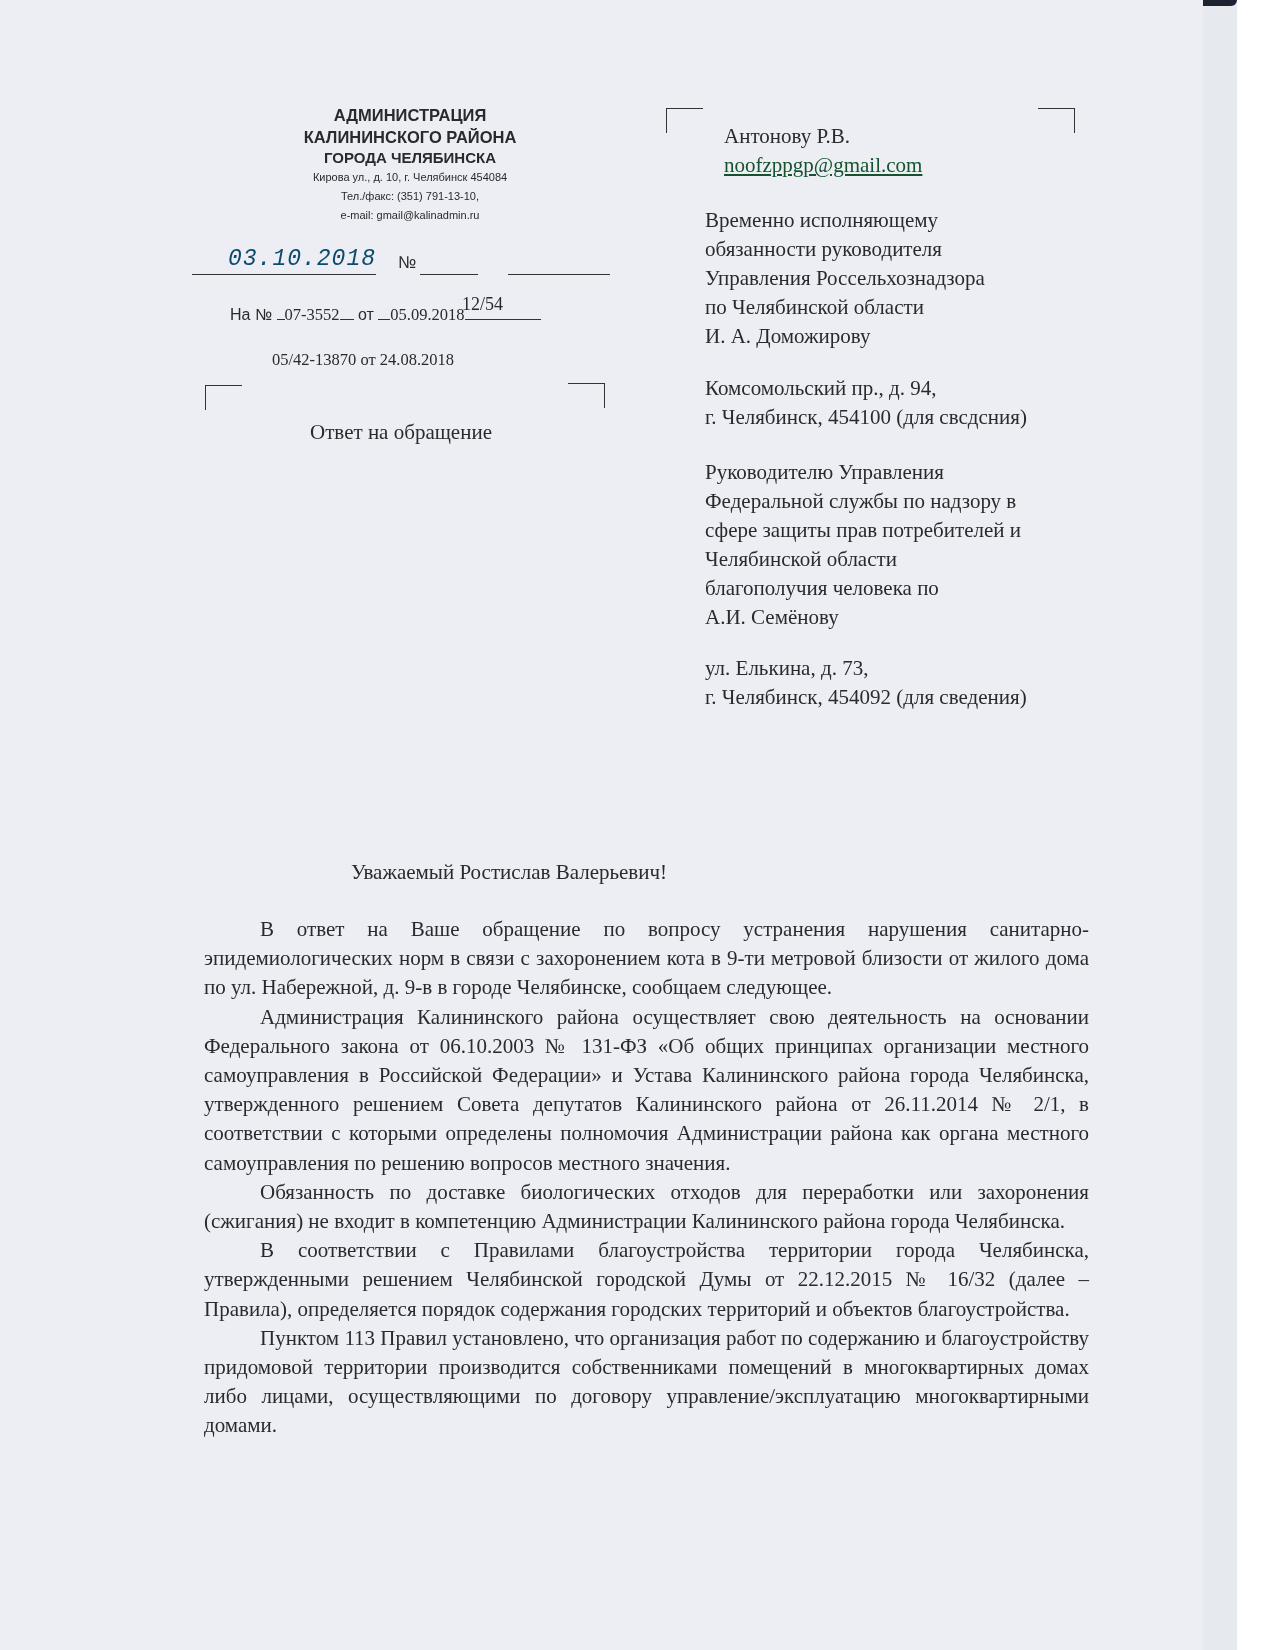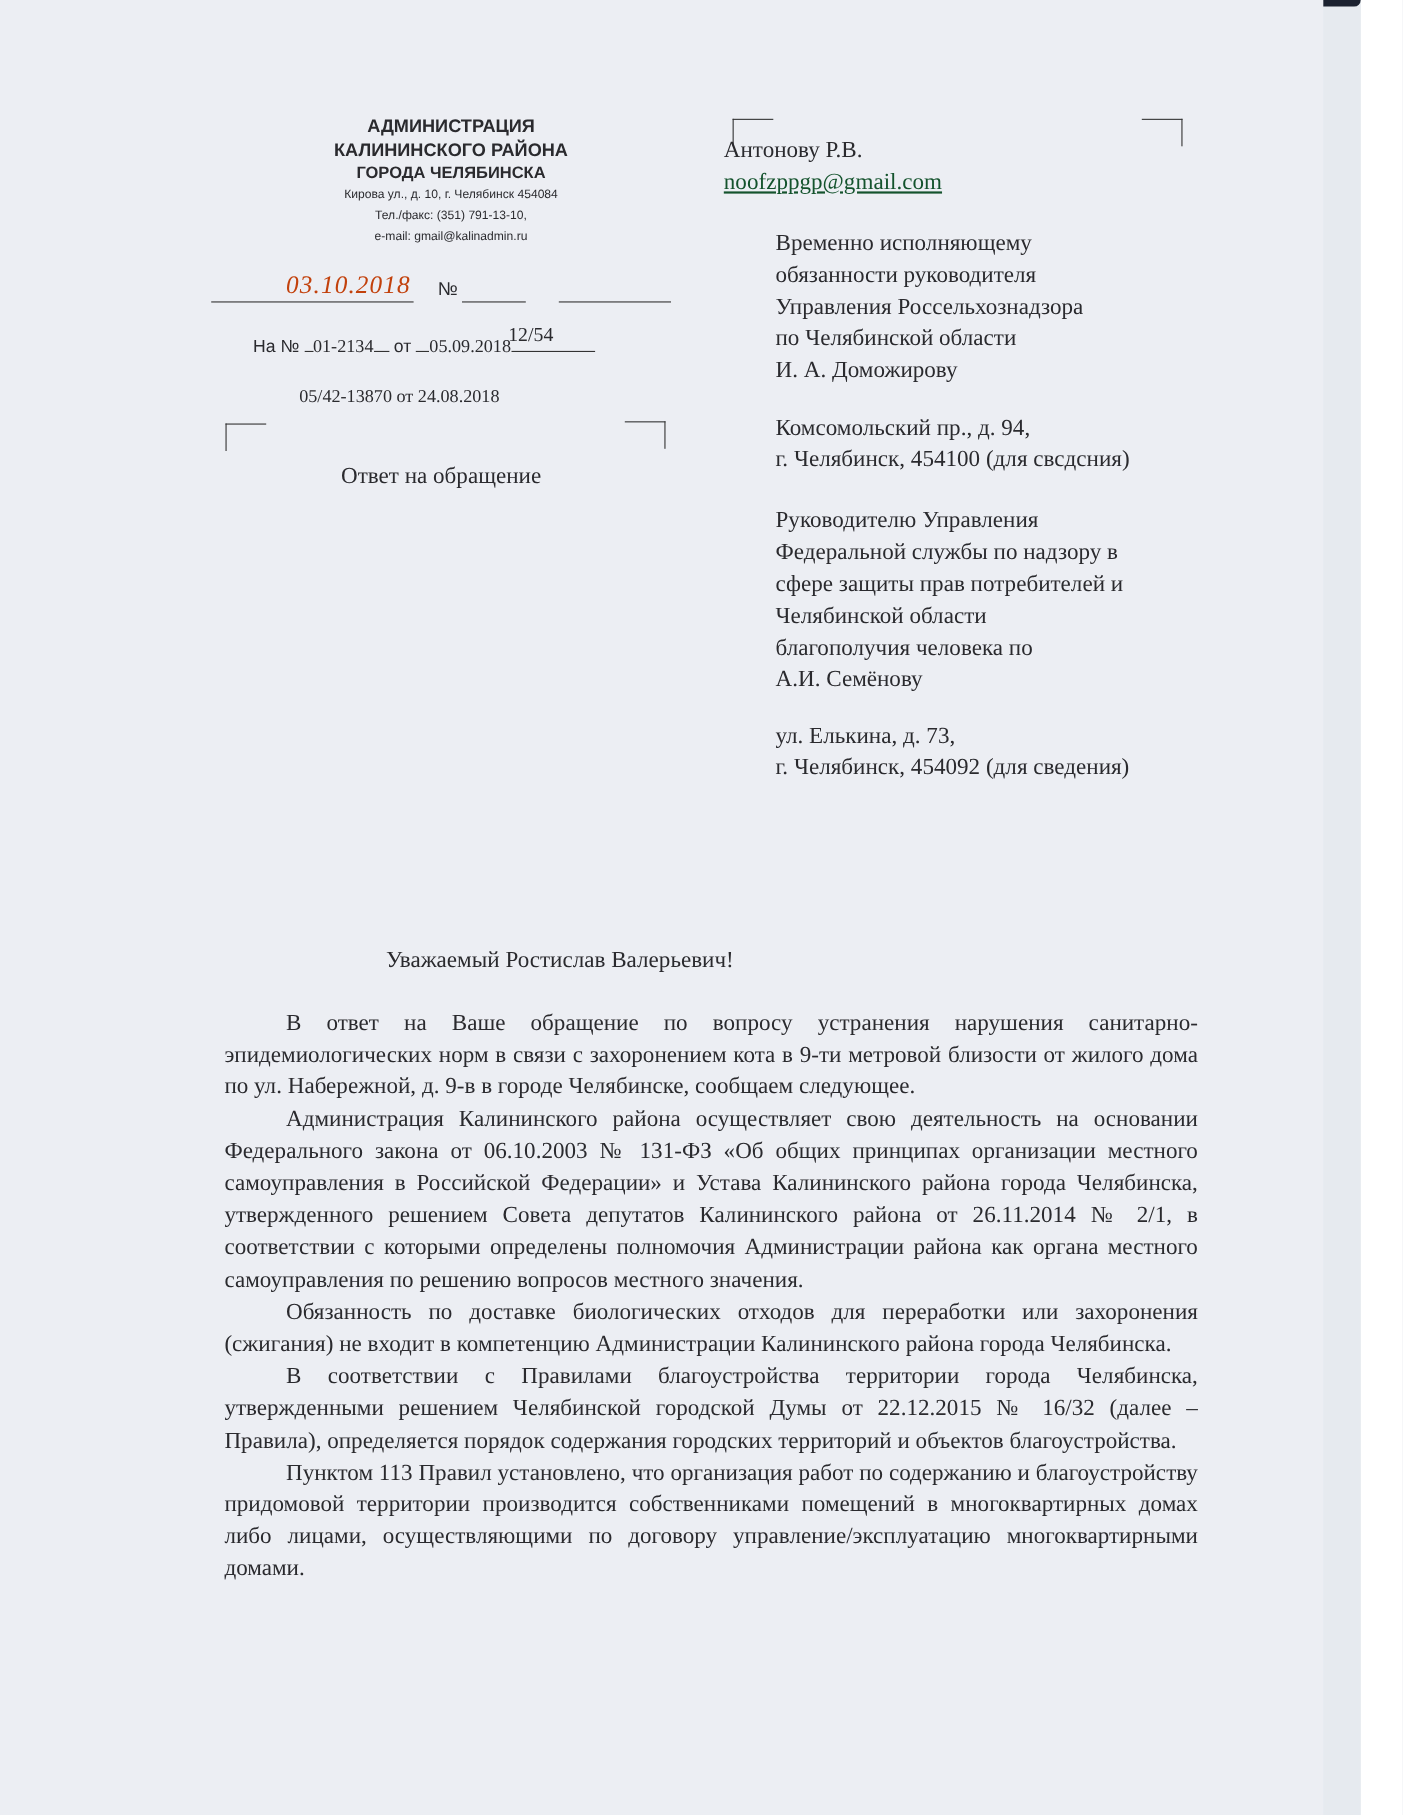--- a/index.html
+++ b/index.html
@@ -24,22 +24,22 @@
   .abs { position: absolute; }
 
   
   .letterhead { left: 230px; top: 104px; width: 360px; text-align: center; }
   .lh-bold { font-weight: bold; font-size: 16.5px; line-height: 22px; }
   .lh-bold.small { font-size: 15px; line-height: 20px; }
   .lh-addr { font-size: 11px; line-height: 19px; }
 
   .regline { left: 200px; top: 250px; width: 440px; height: 30px; font-size: 18px; }
   .hand-date {
-    position: absolute; left: 28px; top: -4px; font-family: Liberation Serif, serif;
-    font-style: italic; font-size: 23px; color: #c2410c; letter-spacing: 1px; margin-left: 32px;
+    position: absolute; left: 28px; top: -4px; font-family: Liberation Mono, monospace;
+    font-style: italic; font-size: 23px; color: #0c4a6e; letter-spacing: 1px;
   }
   .uline { position: absolute; border-bottom: 1.3px solid #333; }
   .no-sign { position: absolute; left: 198px; top: 3px; font-size: 17px; }
   .regno { position: absolute; left: 272px; top: 0; font-size: 18px; margin-top: 44px; }
 
   .na-line { left: 230px; top: 305px; font-size: 16px; white-space: nowrap; }
   .na-line .val { font-family: "Liberation Serif", serif; font-size: 16.5px; }
   .na-line .u { display: inline-block; border-bottom: 1.2px solid #333; }
   .second-ref { left: 272px; top: 350px; font-size: 16.5px; }
 
@@ -82,39 +82,39 @@
     <div class="uline" style="left:-8px; top:24px; width:184px;"></div>
     <span class="hand-date">03.10.2018</span>
     <span class="no-sign sans">№</span>
     <div class="uline" style="left:220px; top:24px; width:58px;"></div>
     <span class="regno serif" style="left:262px;">12/54</span>
     <div class="uline" style="left:308px; top:24px; width:102px;"></div>
   </div>
 
   <div class="abs na-line sans">
     <span>На №</span>
-    <span class="u" style="width:8px;"></span><span class="val">01-2134</span><span class="u" style="width:14px;"></span>
+    <span class="u" style="width:8px;"></span><span class="val">07-3552</span><span class="u" style="width:14px;"></span>
     <span>от</span>
     <span class="u" style="width:12px;"></span><span class="val">05.09.2018</span><span class="u" style="width:76px;"></span>
   </div>
 
   <div class="abs second-ref serif">
     <span>05/42-13870</span>
     <span>от</span>
     <span>24.08.2018</span>
   </div>
 
   <div class="bracket b-tl" style="left:205px; top:385px;"></div>
   <div class="bracket b-tr" style="left:568px; top:383px;"></div>
   <div class="abs subject serif">Ответ на обращение</div>
 
   <div class="bracket b-tl" style="left:666px; top:108px;"></div>
   <div class="bracket b-tr" style="left:1038px; top:108px;"></div>
 
-  <div class="abs addr serif" style="top:122px; left:658px;">
+  <div class="abs addr serif" style="top:122px; left:724px;">
     <div>Антонову Р.В.</div>
     <div><a>noofzppgp@gmail.com</a></div>
   </div>
 
   <div class="abs addr serif" style="top:206px;">
     <div>Временно исполняющему</div>
     <div>обязанности руководителя</div>
     <div>Управления Россельхознадзора</div>
     <div>по Челябинской области</div>
     <div>И. А. Доможирову</div>

